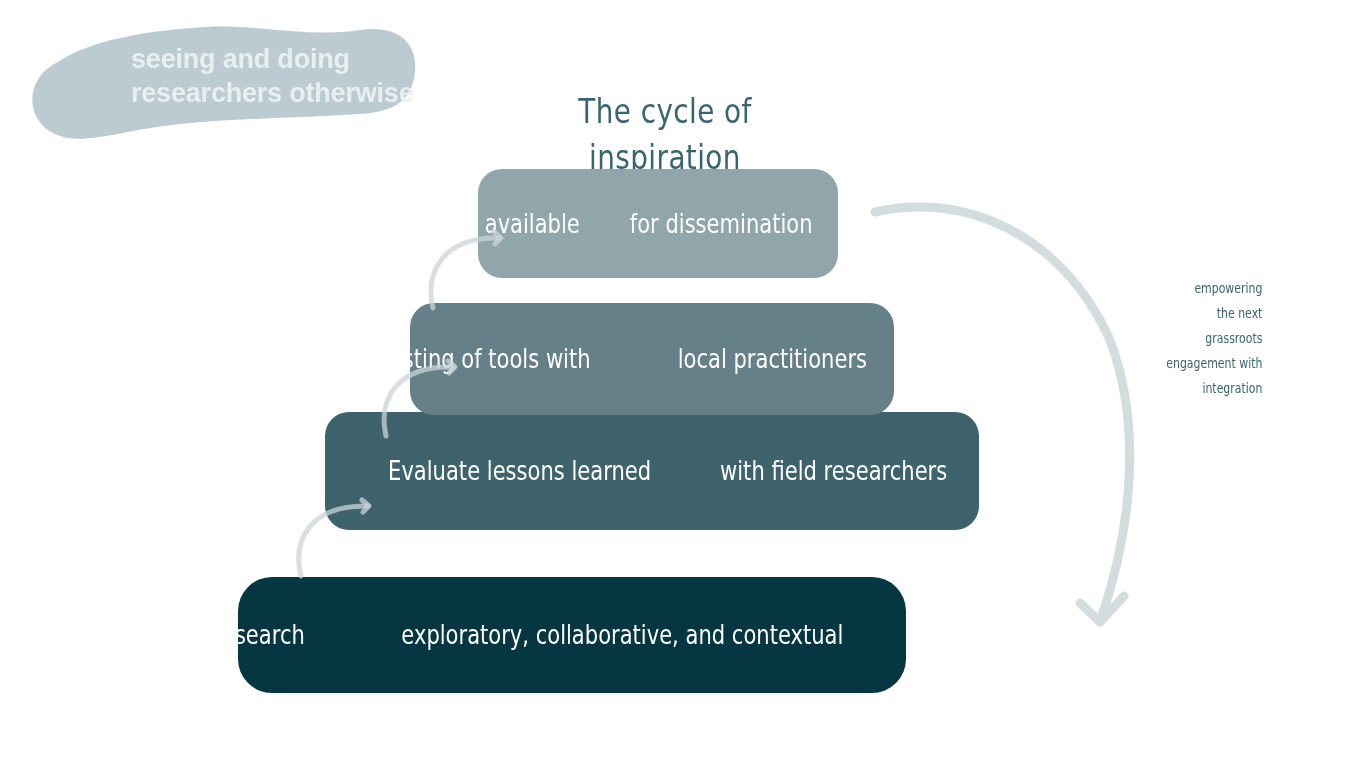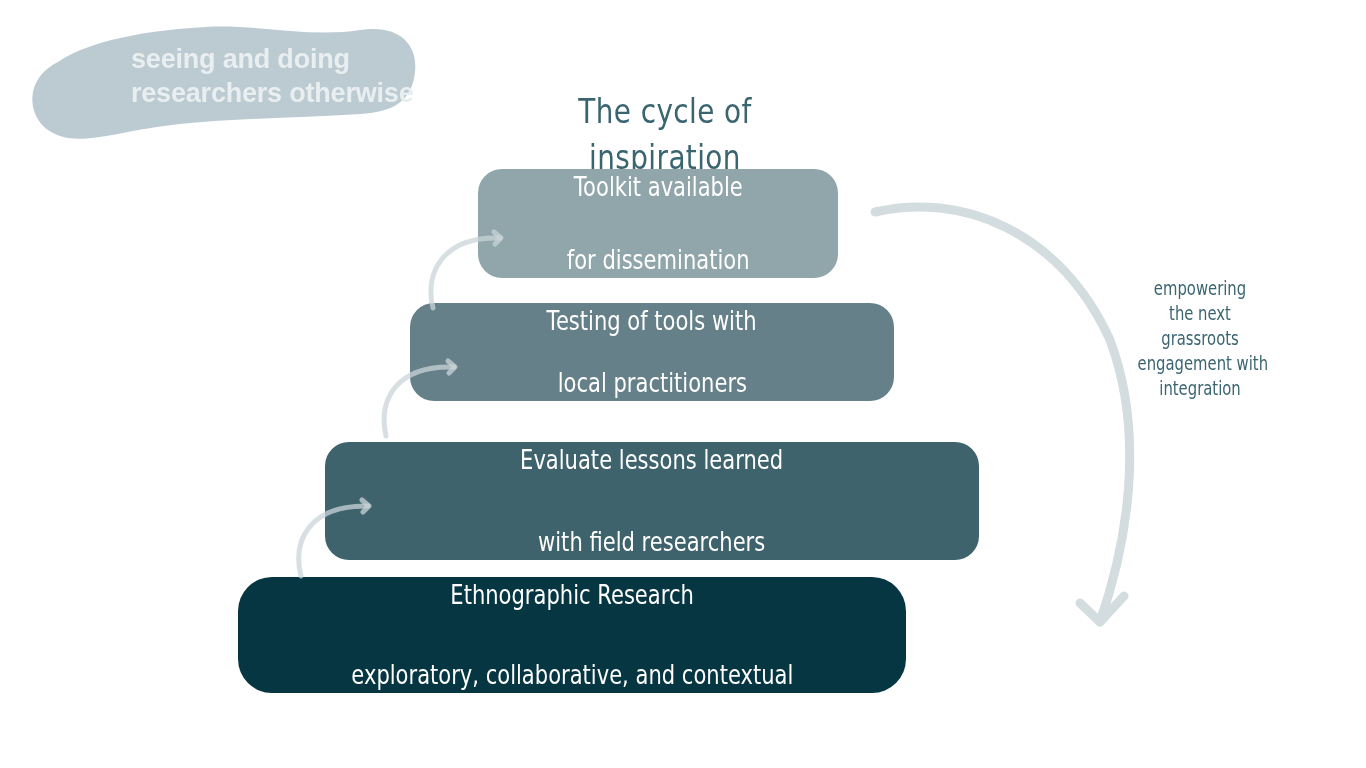--- a/index.html
+++ b/index.html
@@ -48,45 +48,45 @@
       color: #3a6570;
       transform: scaleX(0.82);
       transform-origin: center;
       letter-spacing: 0.5px;
     }
     .box {
       position: absolute;
       border-radius: 24px;
       display: flex;
       align-items: center;
-      justify-content: space-between;
-      flex-direction: column;
+      justify-content: flex-end;
+      flex-direction: row;
       text-align: center;
       color: #ffffff;
       font-family: "DejaVu Sans", sans-serif;
       font-size: 27px;
       line-height: 36px;
     }
     .box .line {
       display: block;
       transform: scaleX(0.78);
       white-space: nowrap;
     }
     .box-1 { left: 478px; top: 169px; width: 360px; height: 109px; background: #90a6ab; }
-    .box-2 { left: 410px; top: 303px; width: 484px; height: 98px; background: #658088; }
-    .box-3 { left: 325px; top: 442px; width: 654px; height: 118px; background: #3e636c; }
+    .box-2 { left: 410px; top: 303px; width: 484px; height: 112px; background: #658088; gap: 31px; }
+    .box-3 { left: 325px; top: 412px; width: 654px; height: 118px; background: #3e636c; }
     .box-4 { left: 238px; top: 577px; width: 668px; height: 116px; background: #063642; border-radius: 34px; }
     .side-note {
       position: absolute;
       left: 1120px;
       top: 276px;
       width: 160px;
-      text-align: center;
+      text-align: right;
       font-family: "DejaVu Sans", sans-serif;
-      font-size: 19px;
+      font-size: 14px;
       line-height: 25px;
       color: #3a6570;
     }
     .side-note .line {
       display: block;
       transform: scaleX(0.78);
       white-space: nowrap;
     }
     .overlay {
       position: absolute;

